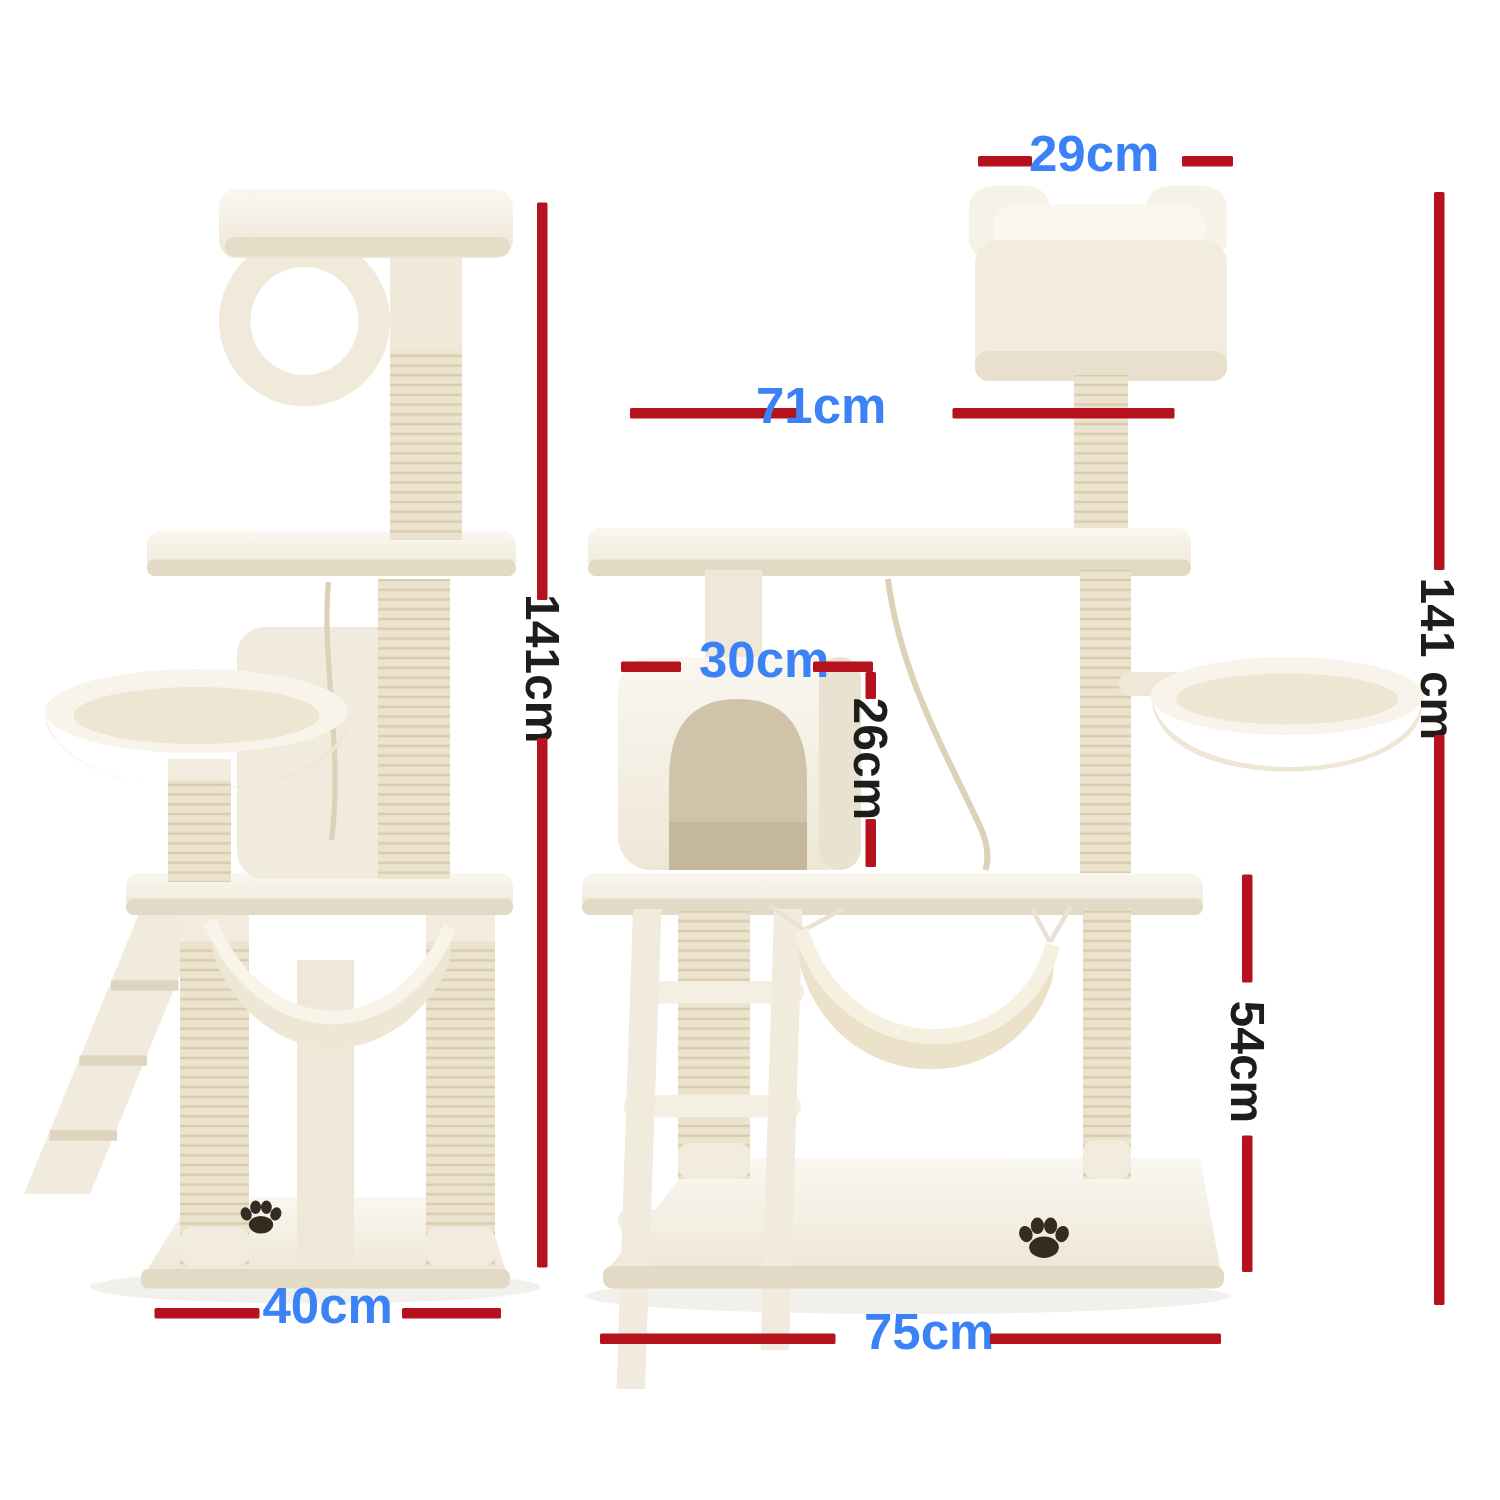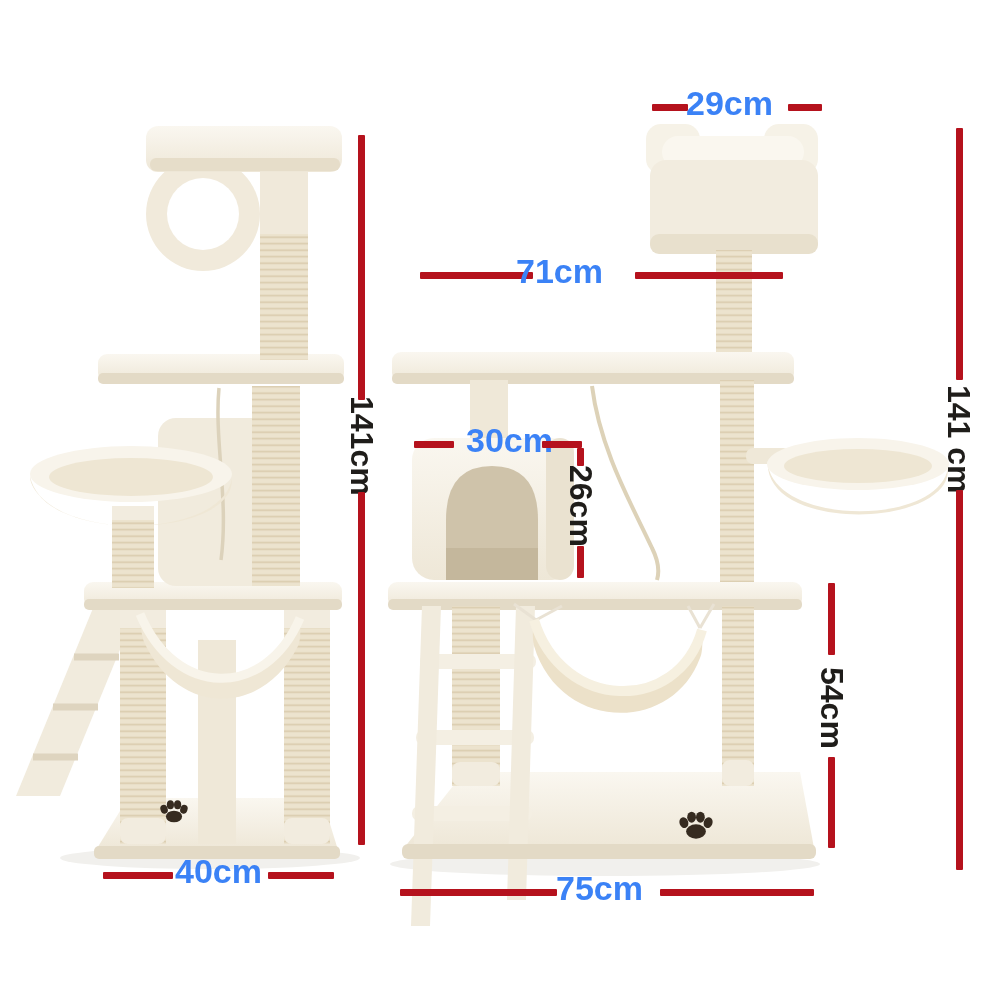--- a/index.html
+++ b/index.html
@@ -170,21 +170,21 @@
       <use href="#paw" transform="translate(696,826) scale(1.1)"></use>
       <rect x="402" y="844" width="414" height="15" rx="6" fill="#e3dac6"></rect>
     </g>
   </svg>
 
   <div class="seg-h" style="left:652px;top:104px;width:36px;"></div>
   <div class="dim-label" style="left:686px;top:86px;width:104px;">29cm</div>
   <div class="seg-h" style="left:788px;top:104px;width:34px;"></div>
 
   <div class="seg-h" style="left:420px;top:272px;width:113px;"></div>
-  <div class="dim-label" style="left:516px;top:254px;width:98px;">71cm</div>
+  <div class="dim-label" style="left:504px;top:254px;width:98px;">71cm</div>
   <div class="seg-h" style="left:635px;top:272px;width:148px;"></div>
 
   <div class="seg-v" style="left:358px;top:135px;height:265px;"></div>
   <div class="dim-label-v" style="left:341px;top:398px;width:40px;height:96px;">
       <span>141cm</span>
     </div>
   <div class="seg-v" style="left:358px;top:492px;height:353px;"></div>
 
   <div class="seg-v" style="left:956px;top:128px;height:252px;"></div>
   <div class="dim-label-v" style="left:938px;top:388px;width:40px;height:102px;">
@@ -206,16 +206,16 @@
   <div class="dim-label-v" style="left:810px;top:662px;width:42px;height:92px;">
       <span>54cm</span>
     </div>
   <div class="seg-v" style="left:828px;top:757px;height:91px;"></div>
 
   <div class="seg-h" style="left:103px;top:872px;width:70px;"></div>
   <div class="dim-label" style="left:175px;top:854px;width:92px;">40cm</div>
   <div class="seg-h" style="left:268px;top:872px;width:66px;"></div>
 
   <div class="seg-h" style="left:400px;top:889px;width:157px;"></div>
-  <div class="dim-label" style="left:556px;top:871px;width:100px;">75cm</div>
+  <div class="dim-label" style="left:576px;top:871px;width:100px;">75cm</div>
   <div class="seg-h" style="left:660px;top:889px;width:154px;"></div>
 
 </div>
 
 </body></html>

